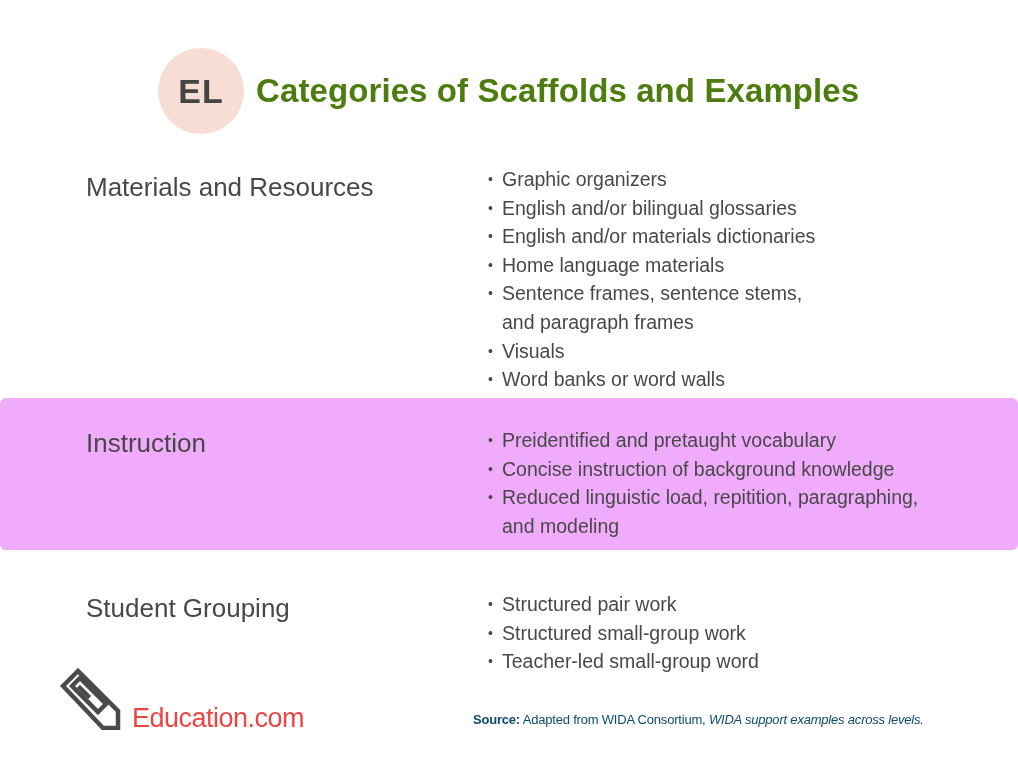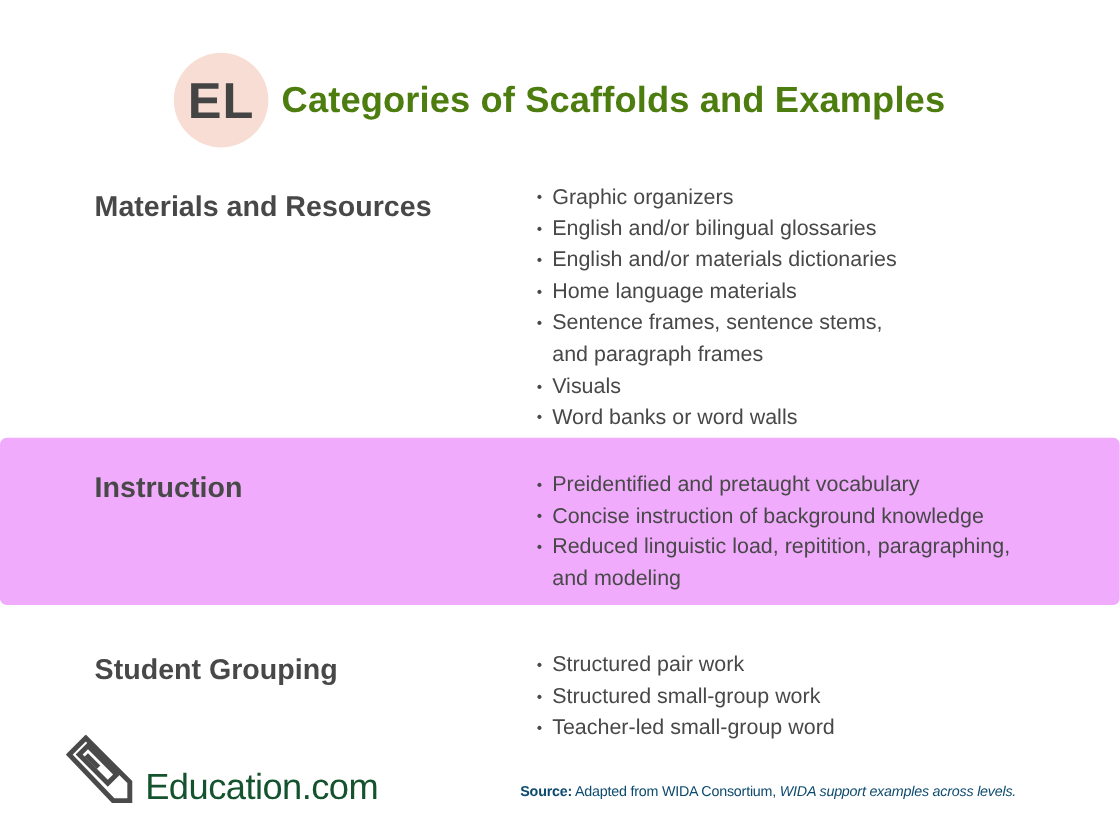--- a/index.html
+++ b/index.html
@@ -7,27 +7,27 @@
       width: 1018px; height: 764px; background: #ffffff; overflow: hidden;
       font-family: "Liberation Sans", "DejaVu Sans", sans-serif;
       color: #4a4a4a;
     }
     .page { position: relative; width: 1018px; height: 764px; }
 
     .header { position: absolute; left: 158px; top: 47px; height: 88px; display: flex; align-items: center; }
     .el-badge {
       width: 86px; height: 86px; border-radius: 50%;
       background: #f7ddd3; display: flex; align-items: center; justify-content: center;
-      font-weight: bold; font-size: 46px; color: #444; letter-spacing: 1px;
+      font-weight: bold; font-size: 34px; color: #444; letter-spacing: 1px;
     }
     .title { margin-left: 12px; font-weight: bold; font-size: 33px; color: #4d7c0f; letter-spacing: 0.1px; }
 
     .section { position: absolute; left: 0; width: 1018px; }
     .section .heading {
-      position: absolute; left: 86px; font-weight: bold; font-size: 26px; color: #484848;
+      position: absolute; left: 86px; font-weight: normal; font-size: 26px; color: #484848;
     }
     .section ul { position: absolute; left: 488px; list-style: none; }
     .section li {
       position: relative; padding-left: 14px; font-size: 19.5px; line-height: 28.6px; color: #484848;
     }
     .section li .bullet {
       position: absolute; left: 0; top: 0; font-size: 14px; line-height: 28.6px;
     }
 
     .sec-materials { top: 165px; height: 232px; }
@@ -41,21 +41,21 @@
     .sec-instruction .heading { top: 30px; }
     .sec-instruction ul { top: 28px; }
 
     .sec-grouping { top: 568px; height: 90px; margin-top: 20px; }
     .sec-grouping .heading { top: 5px; }
     .sec-grouping ul { top: 2px; }
 
     .logo { position: absolute; left: 60px; top: 668px; display: flex; align-items: flex-end; }
     .logo svg { display: block; }
     .logo-text {
-      font-size: 33px; color: #14532d; margin-left: 10px; margin-bottom: -4px; letter-spacing: -0.5px; margin-top: 22px;
+      font-size: 27px; color: #ef4444; margin-left: 10px; margin-bottom: -4px; letter-spacing: -0.5px; margin-top: 22px;
     }
 
     .source {
       position: absolute; left: 473px; top: 712px; font-size: 13px; color: #0c4a6e; letter-spacing: -0.2px;
     }
     .source b { font-weight: bold; }
     .source i { font-style: italic; }
   </style>
 </head>
 <body>

